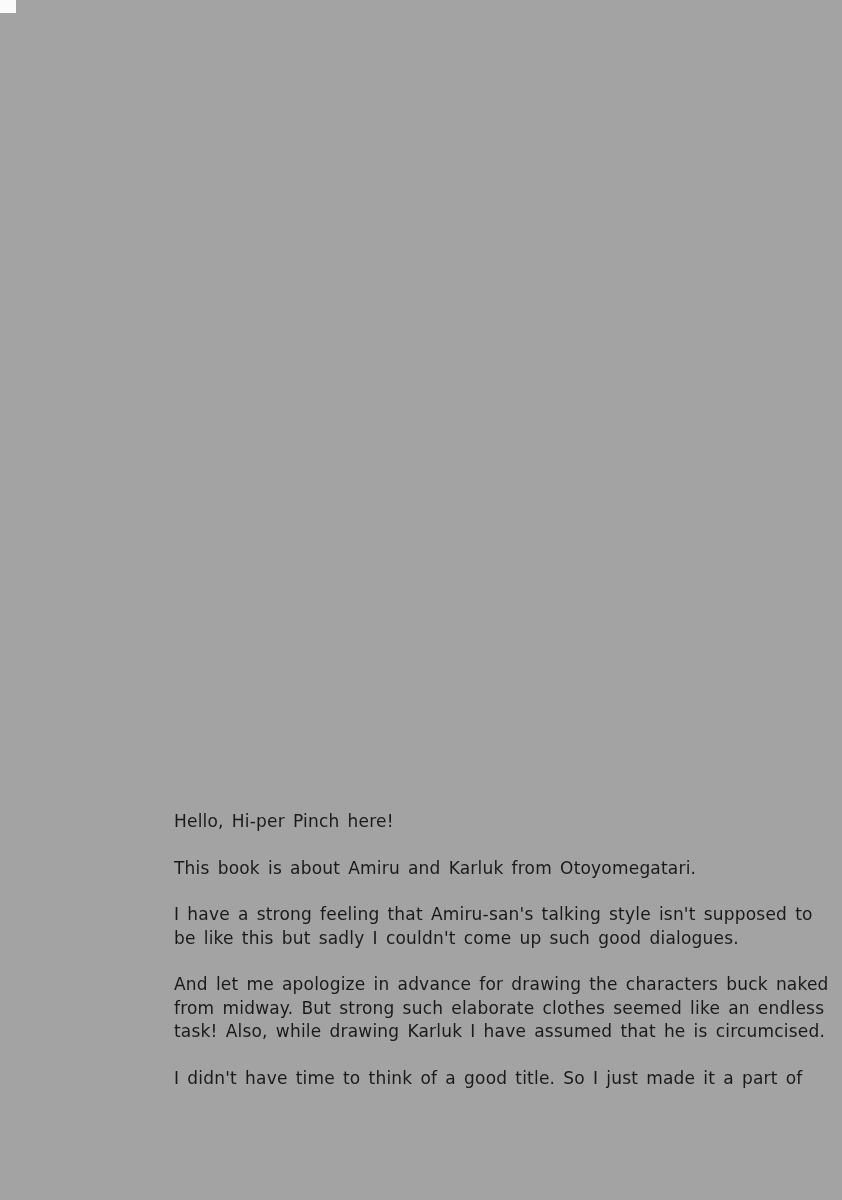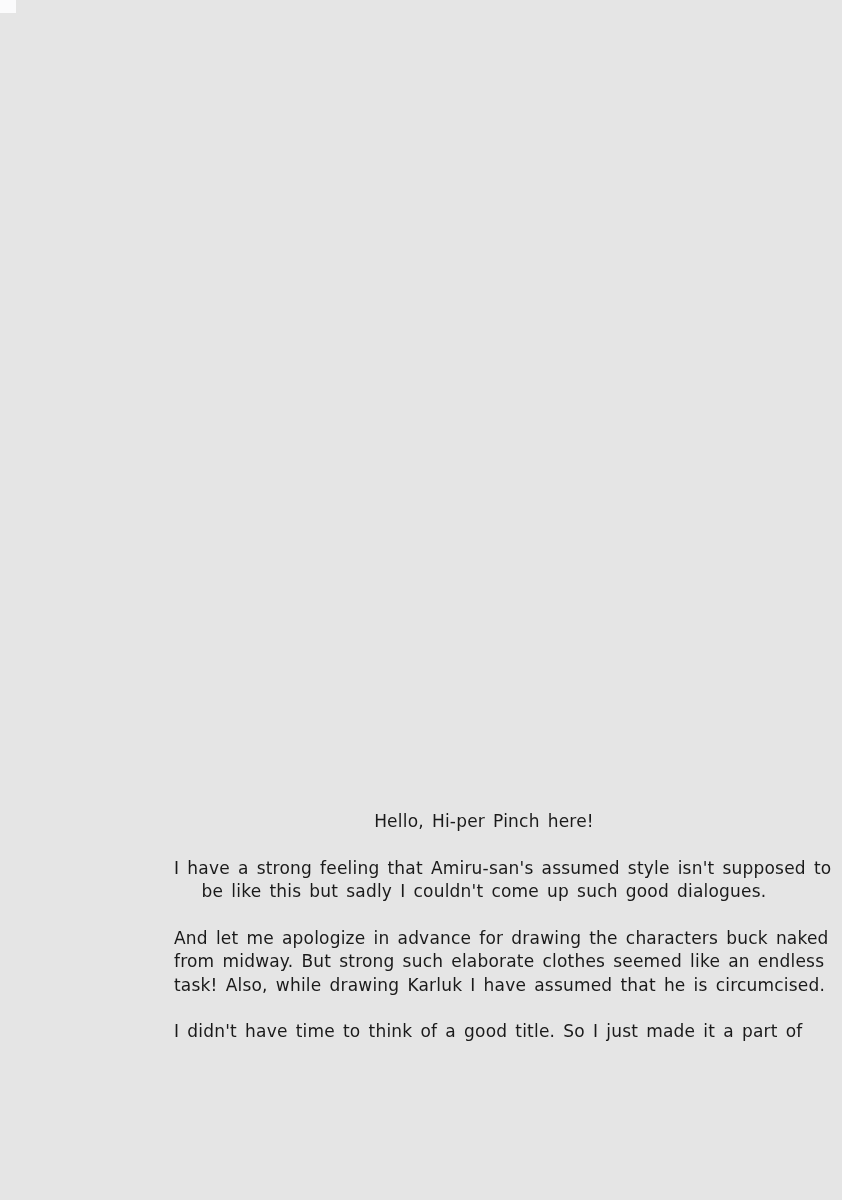--- a/index.html
+++ b/index.html
@@ -10,22 +10,21 @@
     width: 842px;
     height: 1200px;
     background: #ffffff;
     position: relative;
     overflow: hidden;
     font-family: "DejaVu Sans", "Liberation Sans", sans-serif;
   }
   .page {
     position: absolute;
     inset: 0;
-    background: #e5e5e5;
-    text-align: center;
+    background: #a3a3a3;
   }
   .corner-artifact {
     position: absolute;
     left: 0;
     top: 0;
     width: 16px;
     height: 13px;
     background: #fbfbfc;
   }
   .text-block {
@@ -52,21 +51,24 @@
 <body>
 
 <div class="page">
   <div class="corner-artifact"></div>
 
   <div class="text-block">
     <p>
       <span class="line">Hello, Hi-per Pinch here!</span>
     </p>
     <p>
-      <span class="line">I have a strong feeling that Amiru-san's assumed style isn't supposed to</span>
+      <span class="line">This book is about Amiru and Karluk from Otoyomegatari.</span>
+    </p>
+    <p>
+      <span class="line">I have a strong feeling that Amiru-san's talking style isn't supposed to</span>
       <span class="line">be like this but sadly I couldn't come up such good dialogues.</span>
     </p>
     <p>
       <span class="line">And let me apologize in advance for drawing the characters buck naked</span>
       <span class="line">from midway. But strong such elaborate clothes seemed like an endless</span>
       <span class="line">task! Also, while drawing Karluk I have assumed that he is circumcised.</span>
     </p>
     <p>
       <span class="line">I didn't have time to think of a good title. So I just made it a part of</span>
     </p>

